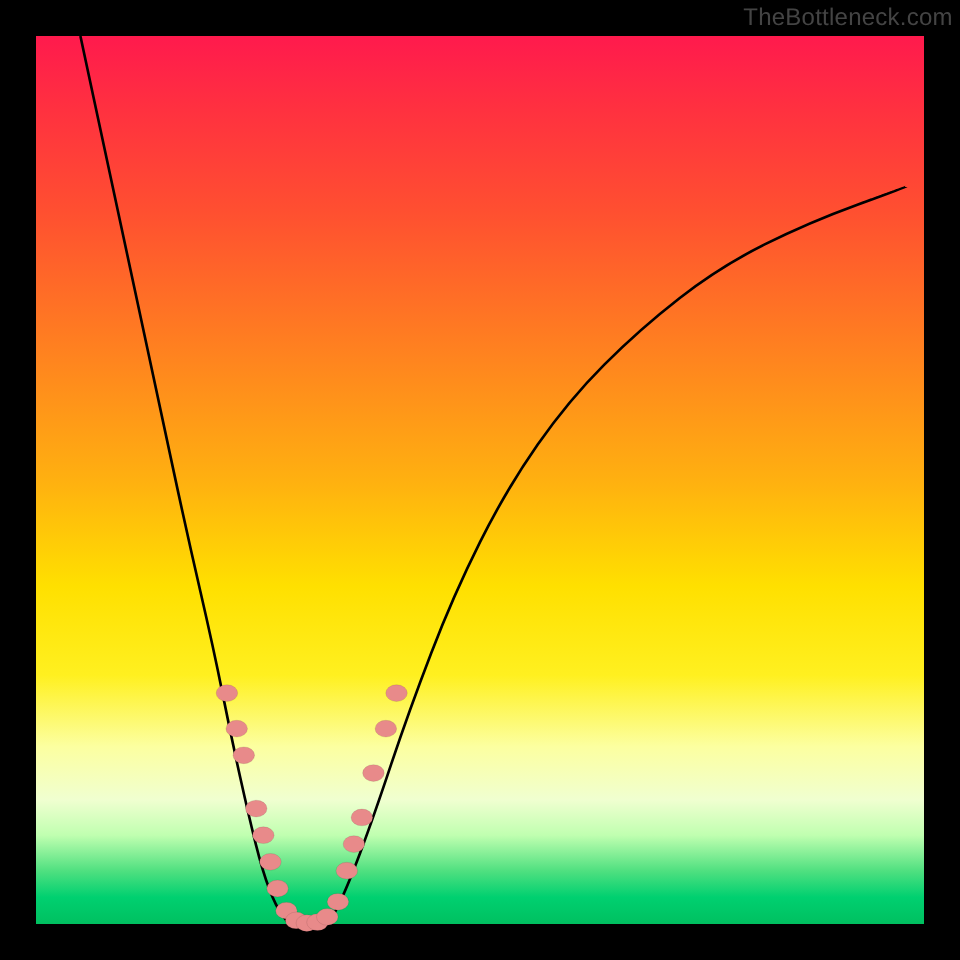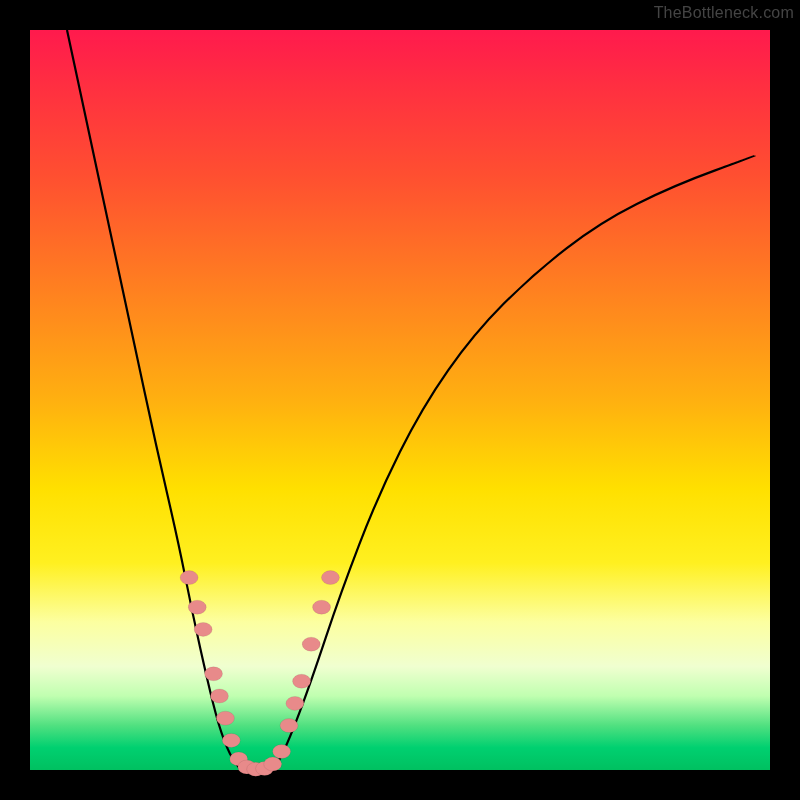--- a/index.html
+++ b/index.html
@@ -26,21 +26,21 @@
       #50e080 94%,
       #00d070 97%,
       #00c060 100%);
   }
 
   .watermark {
     position: absolute;
     top: 4px;
     right: 6px;
     color: #444;
-    font-size: 16px;
+    font-size: 20px;
     font-weight: 500;
     letter-spacing: 0.2px;
     z-index: 10;
   }
 
   svg.curves {
     position: absolute;
     left: 30px;
     top: 30px;
     width: 740px;

